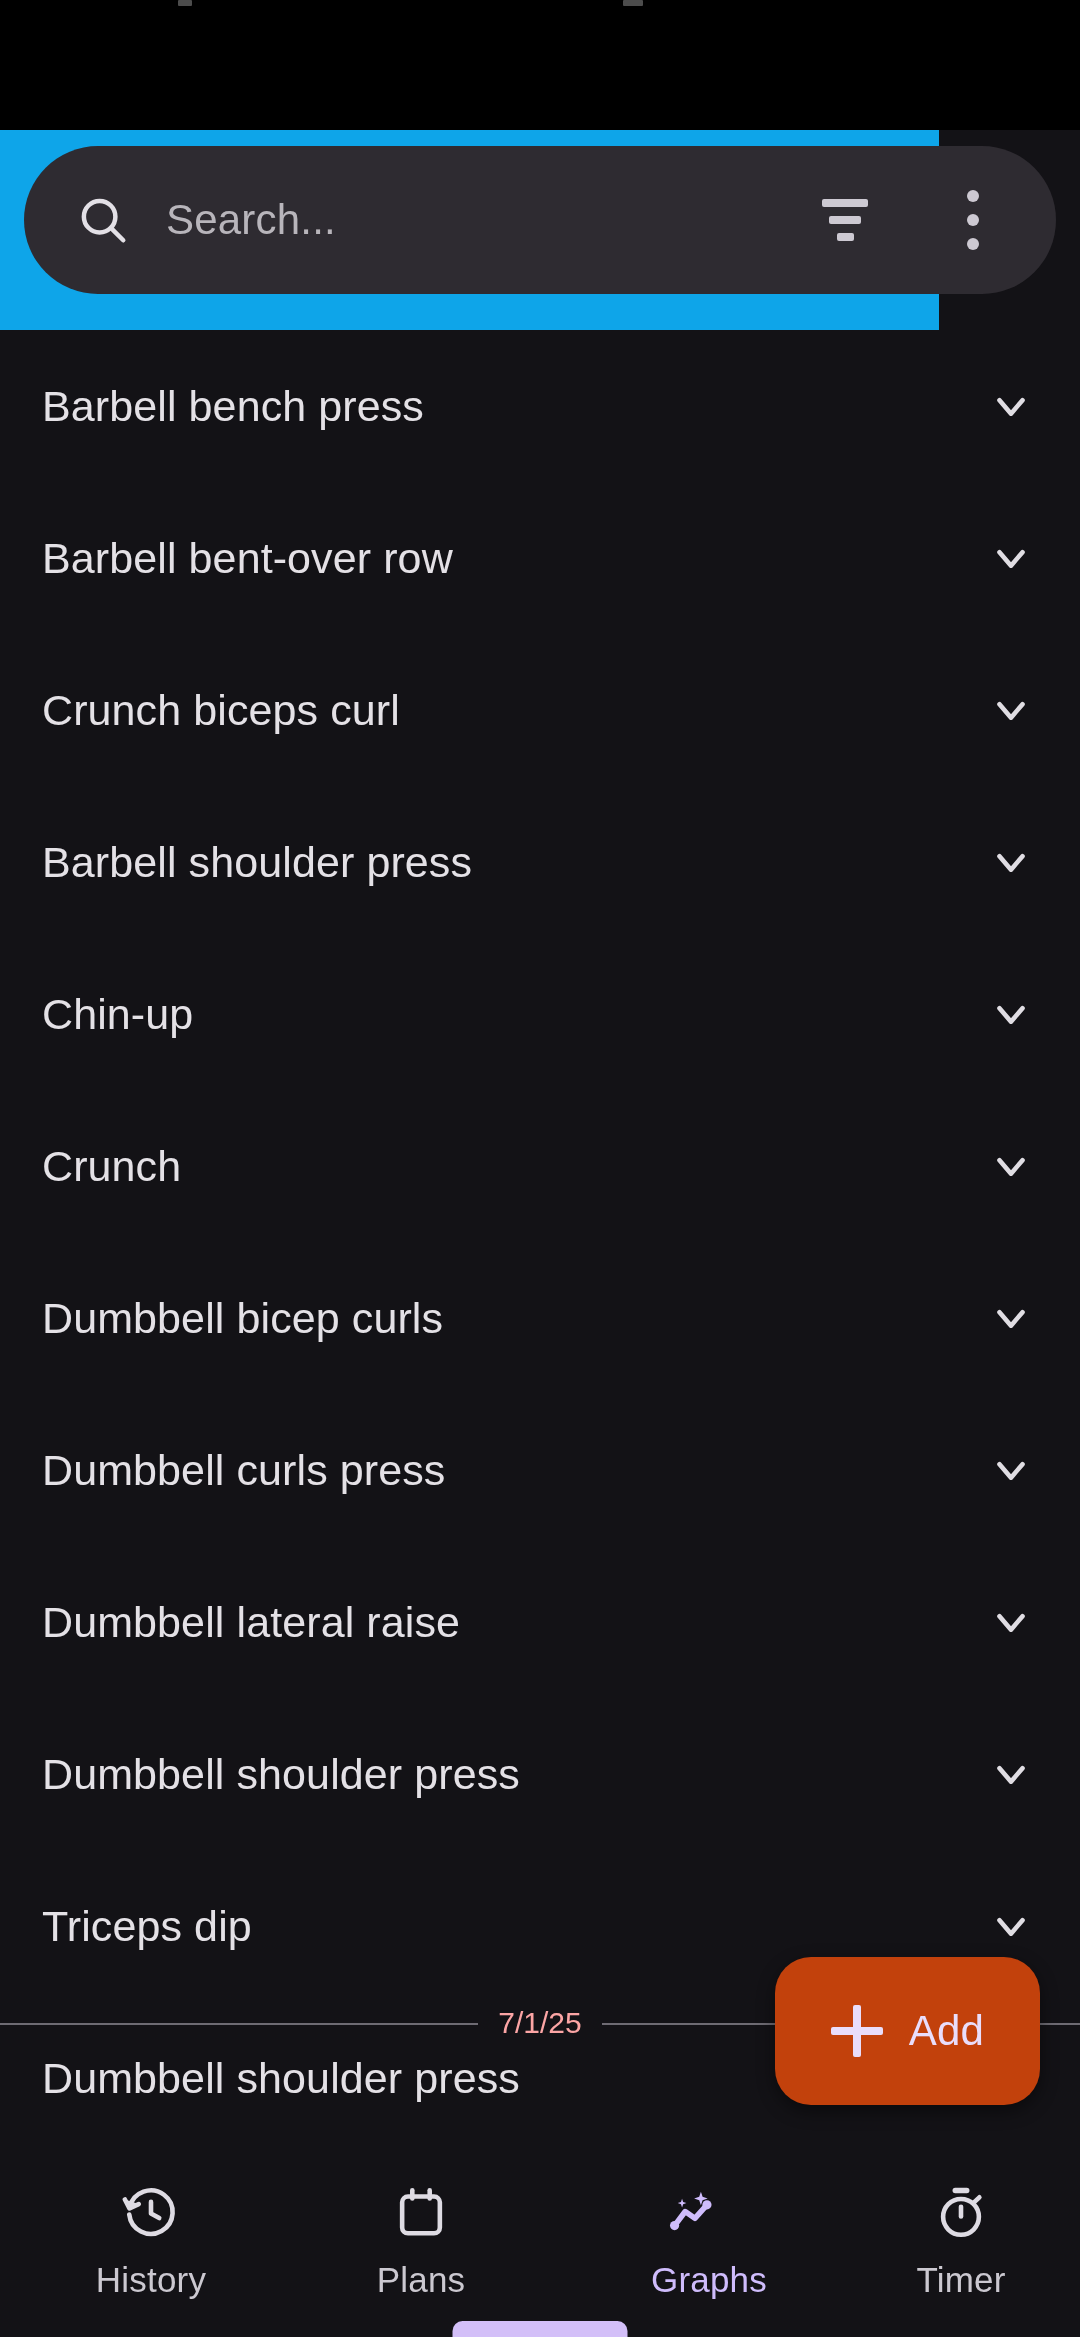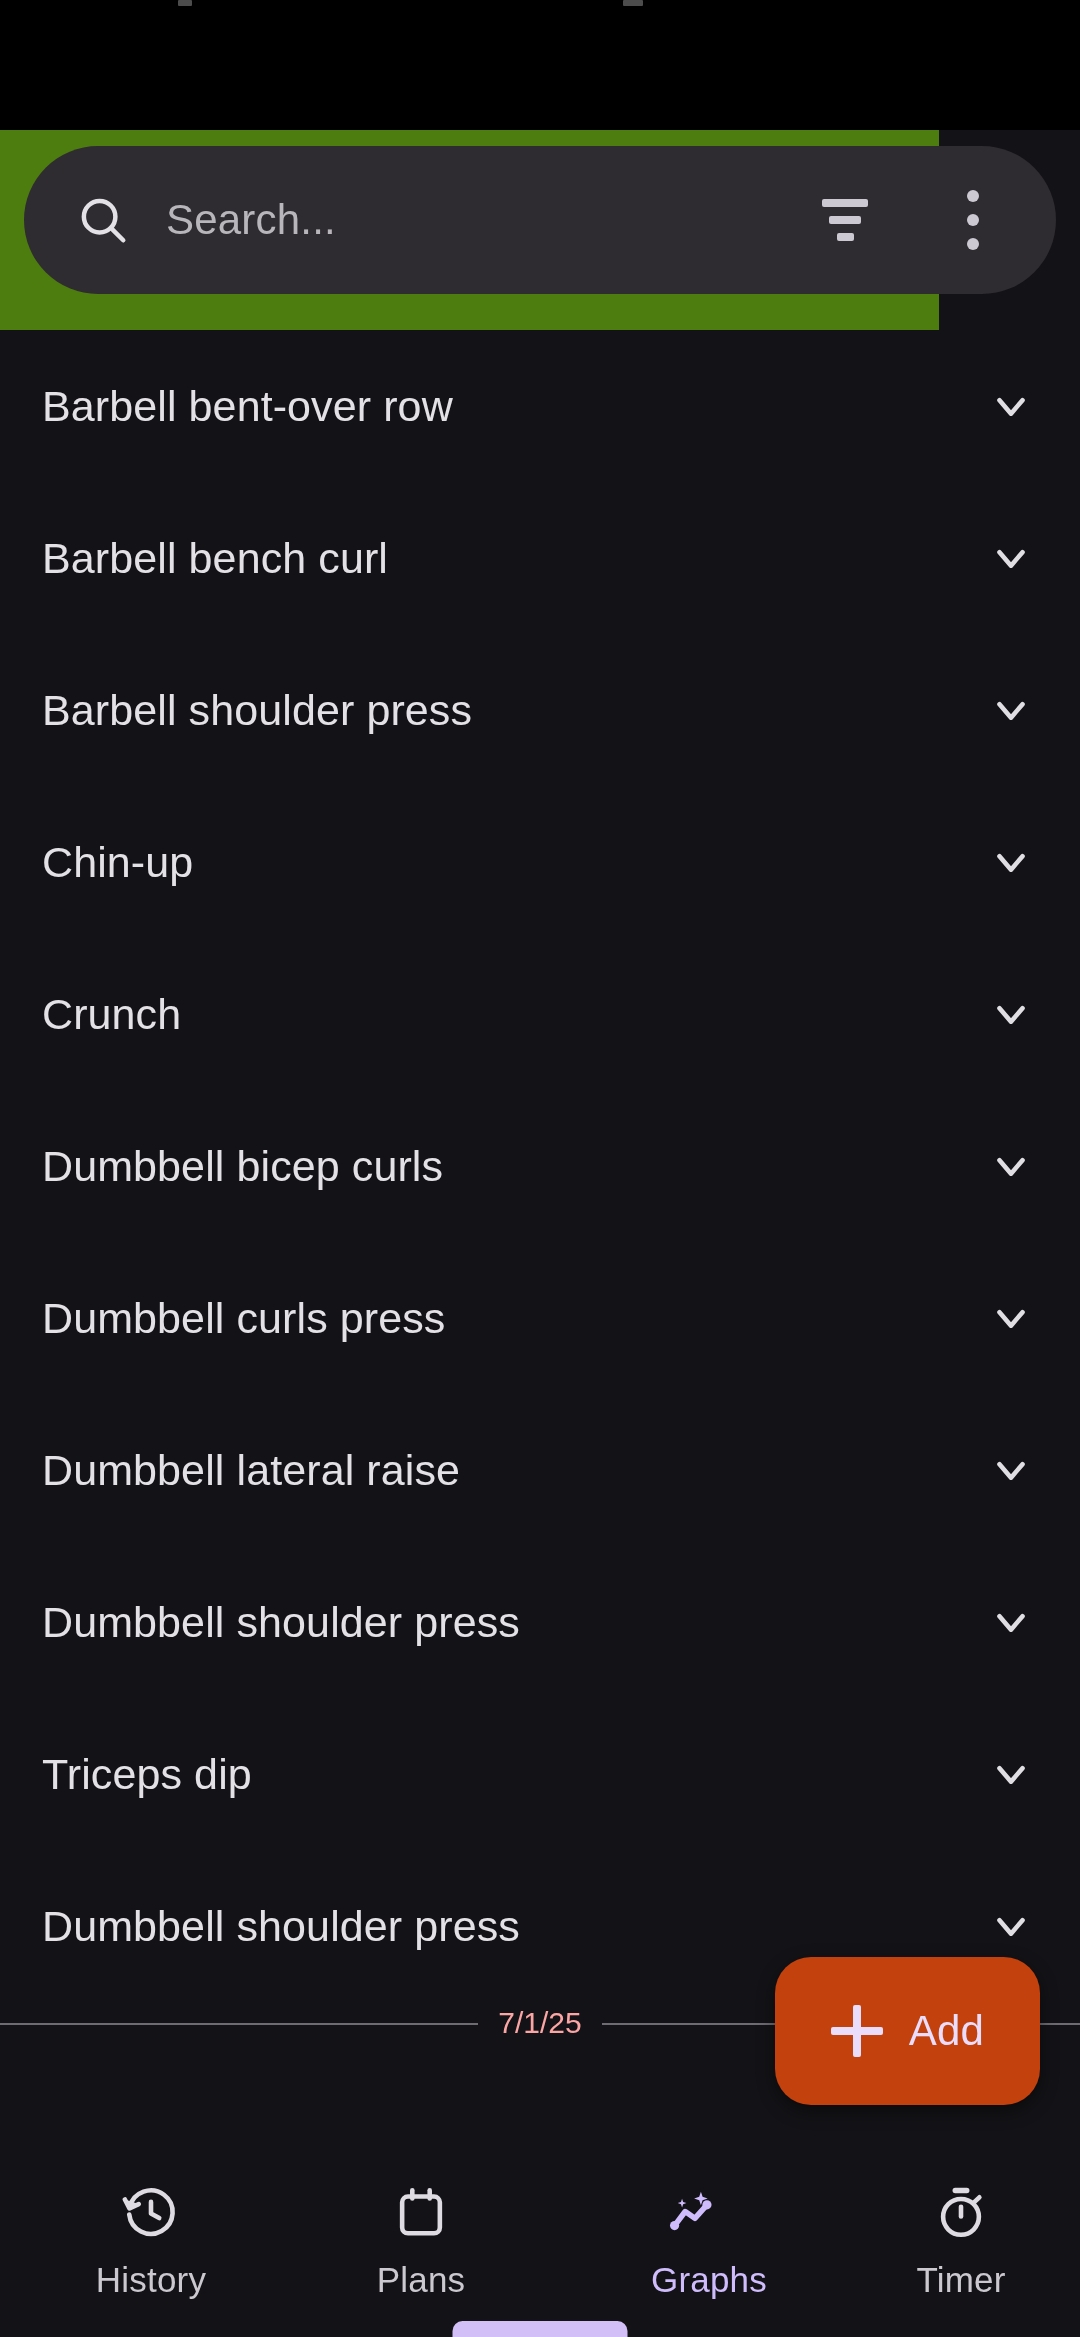--- a/index.html
+++ b/index.html
@@ -26,21 +26,21 @@
     position:absolute; top:0; height:6px;
     background:#8a8a8a; opacity:.55; border-radius:1px;
   }
   .statusbar .g1 { left:178px; width:14px; }
   .statusbar .g2 { left:623px; width:20px; }
 
   
   .searchwrap {
     position:absolute; top:0; left:0;
     width:939px; height:200px;
-    background:#4d7c0f;
+    background:#0ea5e9;
     top:130px;
   }
   .searchbar {
     position:absolute;
     left:24px; top:16px;
     width:1032px; height:148px;
     background:#2e2b31;
     border-radius:74px;
     display:flex; align-items:center;
   }
@@ -218,29 +218,37 @@
           <i></i>
             <i></i>
             <i></i>
         </span>
       </div>
     </div>
   </div>
 
   <div class="list">
     <div class="list-item">
+      <span class="label">Barbell bench press</span>
+      <span class="chev">
+        <svg viewBox="0 0 24 24" fill="none" stroke="#e0dde3" stroke-width="2.4" stroke-linecap="round" stroke-linejoin="round">
+            <polyline points="6 9 12 16 18 9"></polyline>
+          </svg>
+      </span>
+    </div>
+    <div class="list-item">
       <span class="label">Barbell bent-over row</span>
       <span class="chev">
         <svg viewBox="0 0 24 24" fill="none" stroke="#e0dde3" stroke-width="2.4" stroke-linecap="round" stroke-linejoin="round">
             <polyline points="6 9 12 16 18 9"></polyline>
           </svg>
       </span>
     </div>
     <div class="list-item">
-      <span class="label">Barbell bench curl</span>
+      <span class="label">Crunch biceps curl</span>
       <span class="chev">
         <svg viewBox="0 0 24 24" fill="none" stroke="#e0dde3" stroke-width="2.4" stroke-linecap="round" stroke-linejoin="round">
             <polyline points="6 9 12 16 18 9"></polyline>
           </svg>
       </span>
     </div>
     <div class="list-item">
       <span class="label">Barbell shoulder press</span>
       <span class="chev">
         <svg viewBox="0 0 24 24" fill="none" stroke="#e0dde3" stroke-width="2.4" stroke-linecap="round" stroke-linejoin="round">

